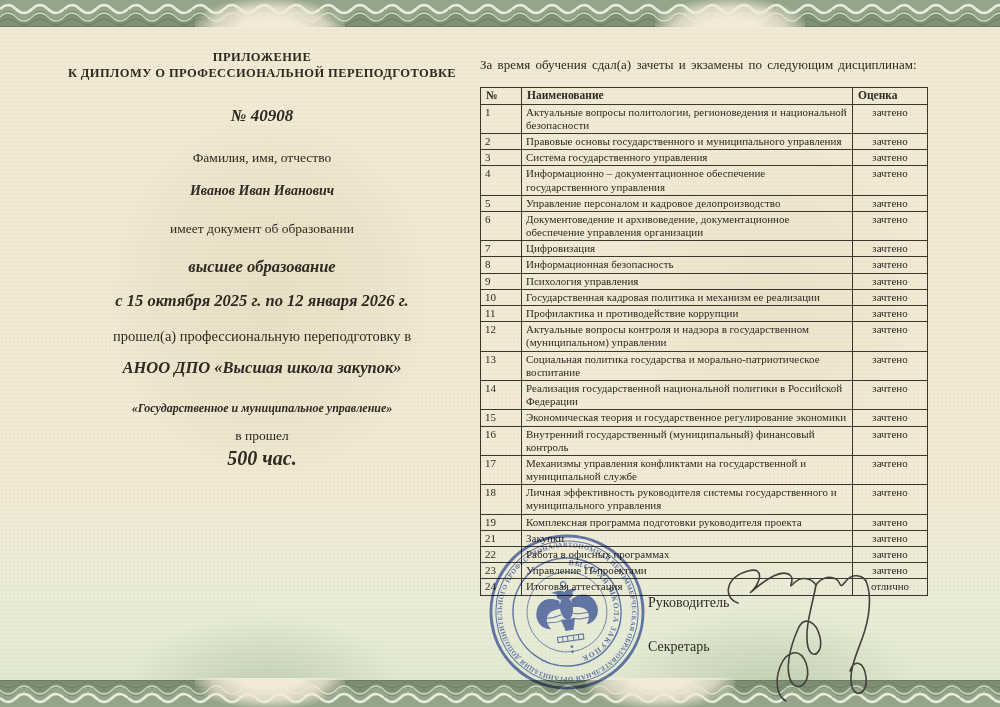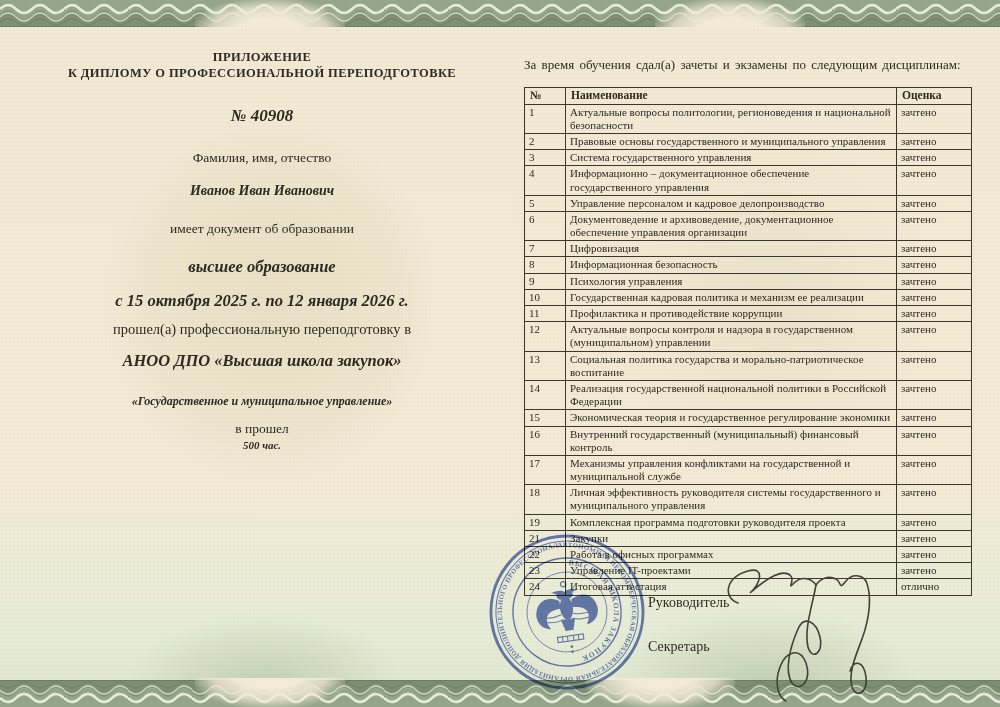--- a/index.html
+++ b/index.html
@@ -22,28 +22,28 @@
   .band.bottom{bottom:0;transform:scaleY(-1);}
   .band-fan{position:absolute;width:150px;height:29px;background:radial-gradient(ellipse at 50% 110%, #f2ead6 30%, rgba(242,234,214,0.75) 55%, transparent 78%);}
   
   .leftcol{position:absolute;left:38px;top:50px;width:448px;text-align:center;line-height:1.25;}
   .t-caps{font-weight:bold;font-size:12.5px;letter-spacing:.4px;}
   .t-num{font-weight:bold;font-style:italic;font-size:17px;margin-top:24px;}
   .t-label{font-size:13.5px;}
   .t-fio{font-weight:bold;font-style:italic;font-size:14px;}
   .t-bi{font-weight:bold;font-style:italic;font-size:16.5px;}
   
-  .rightcol{position:absolute;left:524px;top:55px;width:448px;}
+  .rightcol{position:absolute;left:480px;top:55px;width:448px;}
   .intro{font-size:13px;text-align:justify;text-align-last:left;line-height:1.6;word-spacing:2px;}
   table.disc{border-collapse:collapse;width:448px;margin-top:11px;font-size:11px;line-height:1.2;}
   table.disc th,table.disc td{border:1px solid #3c372d;padding:1px 4px;vertical-align:top;}
   table.disc th{text-align:left;font-size:11.5px;padding:1px 5px;}
   th.col-num,td.col-num{width:30px;}
   th.col-grade,td.col-grade{width:64px;}
-  td.col-grade{padding:1px 2px;}
+  td.col-grade{text-align:center;padding:1px 2px;}
   
   .sig-label{position:absolute;font-size:14px;color:#2e2a21;}
   #sig-head-label{left:648px;top:595px;}
   #sig-sec-label{left:648px;top:639px;}
   .sig-svg{position:absolute;left:720px;top:555px;}
   
   .stamp{position:absolute;left:487px;top:532px;width:160px;height:160px;opacity:.82;transform:rotate(-8deg);mix-blend-mode:multiply;}
 </style>
 </head>
 <body>
@@ -76,25 +76,25 @@
 
   <div class="leftcol">
     <div class="t-caps">ПРИЛОЖЕНИЕ</div>
     <div class="t-caps">К ДИПЛОМУ О ПРОФЕССИОНАЛЬНОЙ ПЕРЕПОДГОТОВКЕ</div>
     <div class="t-num">№ 40908</div>
     <div class="t-label" style="margin-top:23px;">Фамилия, имя, отчество</div>
     <div class="t-fio" style="margin-top:16px;">Иванов Иван Иванович</div>
     <div class="t-label" style="margin-top:21px;">имеет документ об образовании</div>
     <div class="t-bi" style="margin-top:19px;">высшее образование</div>
     <div class="t-bi" style="margin-top:14px;">с 15 октября 2025 г. по 12 января 2026 г.</div>
-    <div class="t-label" style="margin-top:8px;font-size:14.5px;">прошел(а) профессиональную переподготовку в</div>
+    <div class="t-label" style="margin-top:15px;font-size:14.5px;">прошел(а) профессиональную переподготовку в</div>
     <div class="t-bi" style="margin-top:13px;">АНОО ДПО «Высшая школа закупок»</div>
     <div class="t-bi" style="margin-top:22px;font-size:12px;">«Государственное и муниципальное управление»</div>
     <div class="t-label" style="margin-top:12px;">в прошел</div>
-    <div class="t-bi" style="margin-top:1px;font-size:11px;">500 час.</div>
+    <div class="t-bi" style="margin-top:1px;font-size:20px;">500 час.</div>
   </div>
 
   <div class="rightcol">
     <div class="intro">За время обучения сдал(а) зачеты и экзамены по следующим дисциплинам:</div>
     <table class="disc">
       <thead>
         <tr>
           <th class="col-num">№</th>
           <th>Наименование</th>
           <th class="col-grade">Оценка</th>

